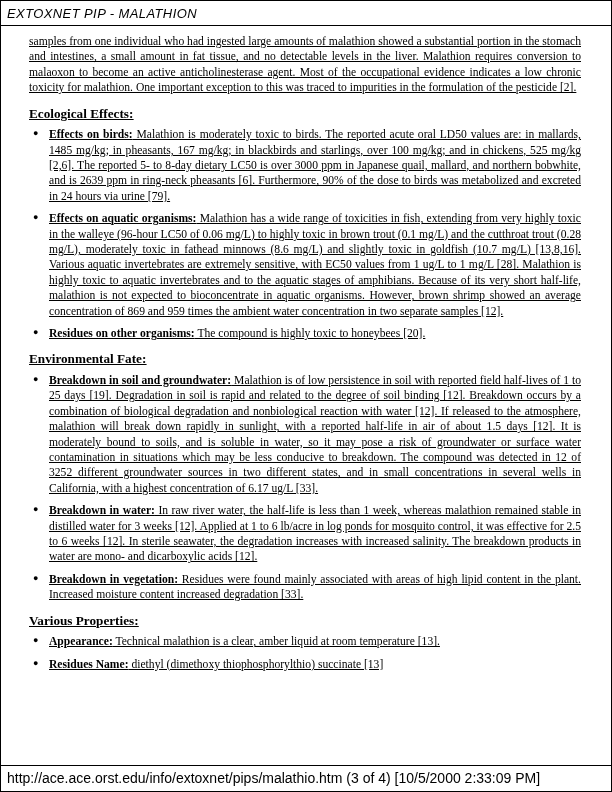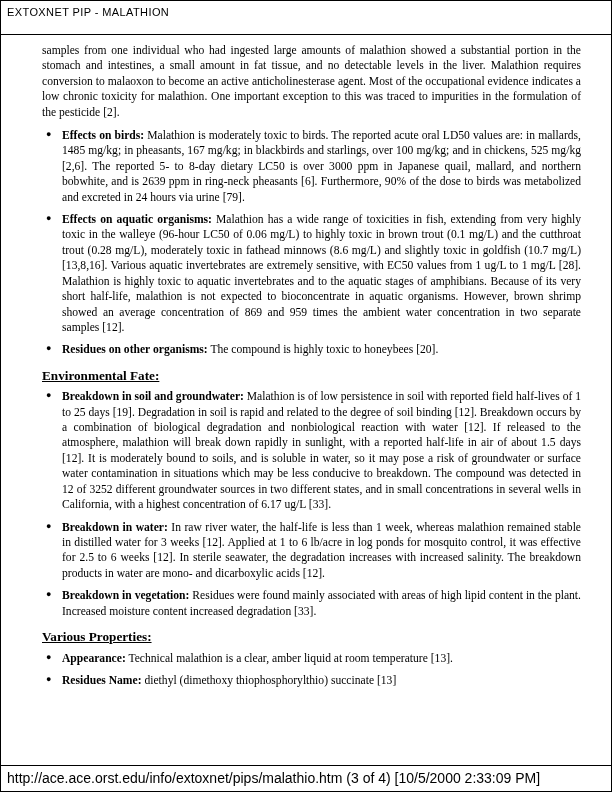--- a/index.html
+++ b/index.html
@@ -18,31 +18,33 @@
   .page {
     position: relative;
     width: 612px;
     height: 792px;
     box-sizing: border-box;
     border: 1px solid #000;
     background: #fff;
   }
   .header {
     font-family: "Liberation Sans", sans-serif;
-    font-size: 11px;
+    font-size: 13px;
     letter-spacing: 0.4px;
-    padding: 5px 0 16px 6px;
+    padding: 5px 0 4px 6px;
     border-bottom: 1px solid #000;
     color: #000;
+    font-style: italic;
   }
   .content {
-    padding: 8px 30px 0 41px;
+    padding: 8px 30px 0 28px;
     font-size: 11.6px;
     line-height: 1.33;
     text-align: justify;
+    text-decoration: underline;
   }
   p.para {
     margin: 0 0 8px 0;
     text-align: justify;
   }
   h2.section {
     font-family: "Liberation Serif", serif;
     font-size: 13.2px;
     font-weight: bold;
     text-decoration: underline;
@@ -87,20 +89,21 @@
 <body>
 
 <div class="page">
 
   <div class="header">EXTOXNET PIP - MALATHION</div>
 
   <div class="content">
 
     <p class="para">samples from one individual who had ingested large amounts of malathion showed a substantial portion in the stomach and intestines, a small amount in fat tissue, and no detectable levels in the liver. Malathion requires conversion to malaoxon to become an active anticholinesterase agent. Most of the occupational evidence indicates a low chronic toxicity for malathion. One important exception to this was traced to impurities in the formulation of the pesticide [2].</p>
 
+    <h2 class="section">Ecological Effects:</h2>
     <ul class="bullets">
       <li>
         <span class="lead">Effects on birds:</span><span> Malathion is moderately toxic to birds. The reported acute oral LD50 values are: in mallards, 1485 mg/kg; in pheasants, 167 mg/kg; in blackbirds and starlings, over 100 mg/kg; and in chickens, 525 mg/kg [2,6]. The reported 5- to 8-day dietary LC50 is over 3000 ppm in Japanese quail, mallard, and northern bobwhite, and is 2639 ppm in ring-neck pheasants [6]. Furthermore, 90% of the dose to birds was metabolized and excreted in 24 hours via urine [79].</span>
       </li>
       <li>
         <span class="lead">Effects on aquatic organisms:</span><span> Malathion has a wide range of toxicities in fish, extending from very highly toxic in the walleye (96-hour LC50 of 0.06 mg/L) to highly toxic in brown trout (0.1 mg/L) and the cutthroat trout (0.28 mg/L), moderately toxic in fathead minnows (8.6 mg/L) and slightly toxic in goldfish (10.7 mg/L) [13,8,16]. Various aquatic invertebrates are extremely sensitive, with EC50 values from 1 ug/L to 1 mg/L [28]. Malathion is highly toxic to aquatic invertebrates and to the aquatic stages of amphibians. Because of its very short half-life, malathion is not expected to bioconcentrate in aquatic organisms. However, brown shrimp showed an average concentration of 869 and 959 times the ambient water concentration in two separate samples [12].</span>
       </li>
       <li>
         <span class="lead">Residues on other organisms:</span><span> The compound is highly toxic to honeybees [20].</span>
       </li>

